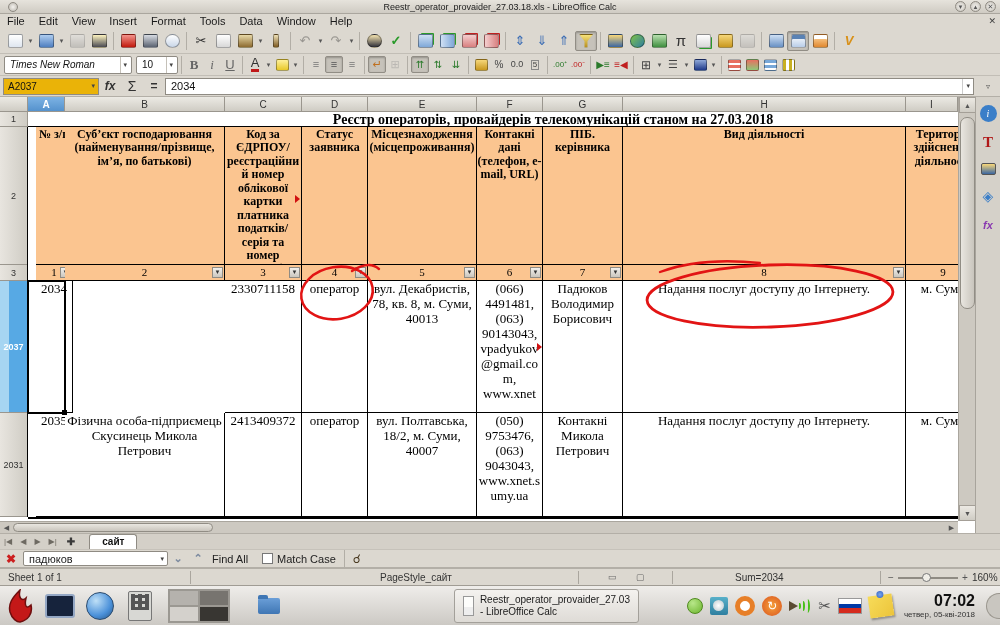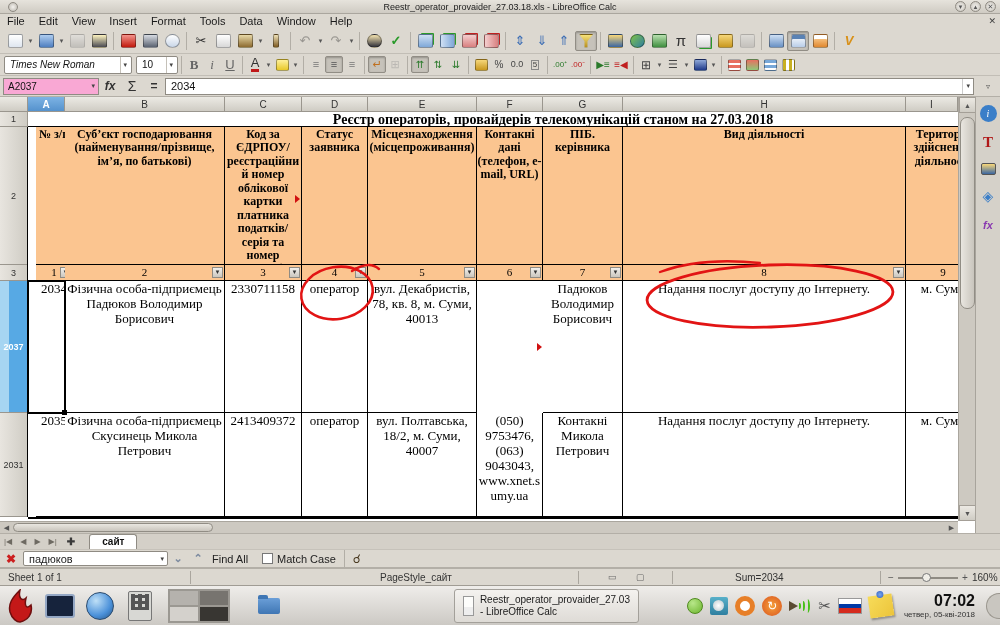--- a/index.html
+++ b/index.html
@@ -37,21 +37,21 @@
   .bx{width:15px;height:14px;border-radius:2px;border:1px solid rgba(0,0,0,.35);}
   .gl{font-size:13px;color:#333;line-height:1;}
   .combo{height:18px;background:#fff;border:1px solid #8f8b83;border-radius:2px;
     display:inline-flex;align-items:center;font-size:10px;color:#111;padding:0 2px 0 5px;
     position:relative;flex:0 0 auto;}
   .combo .ar{margin-left:auto;font-size:7px;color:#444;border-left:1px solid #c5c1b9;
     padding:0 2px;height:100%;display:flex;align-items:center;}
   
   .fbar{position:absolute;left:0;top:76px;width:1000px;height:21px;background:#dcd8d0;
     border-bottom:1px solid #b3afa7;display:flex;align-items:center;padding-left:3px;}
-  .namebox{width:96px;height:17px;background:#f9a8d4;border:1px solid #8f8b83;font-size:10px;
+  .namebox{width:96px;height:17px;background:#eab308;border:1px solid #8f8b83;font-size:10px;
     color:#111;display:flex;align-items:center;padding-left:4px;}
   .namebox .ar{margin-left:auto;font-size:7px;color:#444;padding-right:3px;}
   .fb-ic{width:22px;text-align:center;font-size:12px;color:#333;}
   .inputline{flex:1;height:17px;background:#fff;border:1px solid #8f8b83;font-size:11px;
     color:#111;display:flex;align-items:center;padding-left:5px;margin-right:2px;}
   .inputline .ar{margin-left:auto;font-size:7px;color:#444;border-left:1px solid #ccc;
     padding:0 3px;height:100%;display:flex;align-items:center;}
   
   .grid{position:absolute;left:0;top:97px;width:958px;height:424px;background:#fff;overflow:hidden;}
   .chdr{position:absolute;top:0;height:15px;background:linear-gradient(#eceae4,#cfccc4);
@@ -499,24 +499,24 @@
     <div class="cell fc cB rF"><span>2</span><span class="fltbtn">▼</span></div>
     <div class="cell fc cC rF"><span>3</span><span class="fltbtn">▼</span></div>
     <div class="cell fc cD rF"><span>4</span><span class="fltbtn">▼</span></div>
     <div class="cell fc cE rF"><span>5</span><span class="fltbtn">▼</span></div>
     <div class="cell fc cF rF"><span>6</span><span class="fltbtn">▼</span></div>
     <div class="cell fc cG rF"><span>7</span><span class="fltbtn">▼</span></div>
     <div class="cell fc cH rF"><span>8</span><span class="fltbtn">▼</span></div>
     <div class="cell fc cI rF"><span>9</span></div>
 
     <div class="cell dc cA r1">2034</div>
-    <div class="cell dc cB r1">Фізична особа-підприємець Падюков Володимир Борисович</div>
     <div class="cell dc cC r1">2330711158</div>
     <div class="cell dc cD r1">оператор</div>
     <div class="cell dc cE r1">вул. Декабристів, 78, кв. 8, м. Суми, 40013</div>
+    <div class="cell dc cF r1">(066) 4491481, (063) 90143043, vpadyukov@gmail.com, www.xnet</div>
     <div class="cell dc cG r1">Падюков Володимир Борисович</div>
     <div class="cell dc cH r1">Надання послуг доступу до Інтернету.</div>
     <div class="cell dc cI r1">м. Суми</div>
 
     <div class="cell dc cA r2">2035</div>
     <div class="cell dc cB r2">Фізична особа-підприємець Скусинець Микола Петрович</div>
     <div class="cell dc cC r2">2413409372</div>
     <div class="cell dc cD r2">оператор</div>
     <div class="cell dc cE r2">вул. Полтавська, 18/2, м. Суми, 40007</div>
     <div class="cell dc cF r2">(050) 9753476, (063) 9043043, www.xnet.sumy.ua</div>

